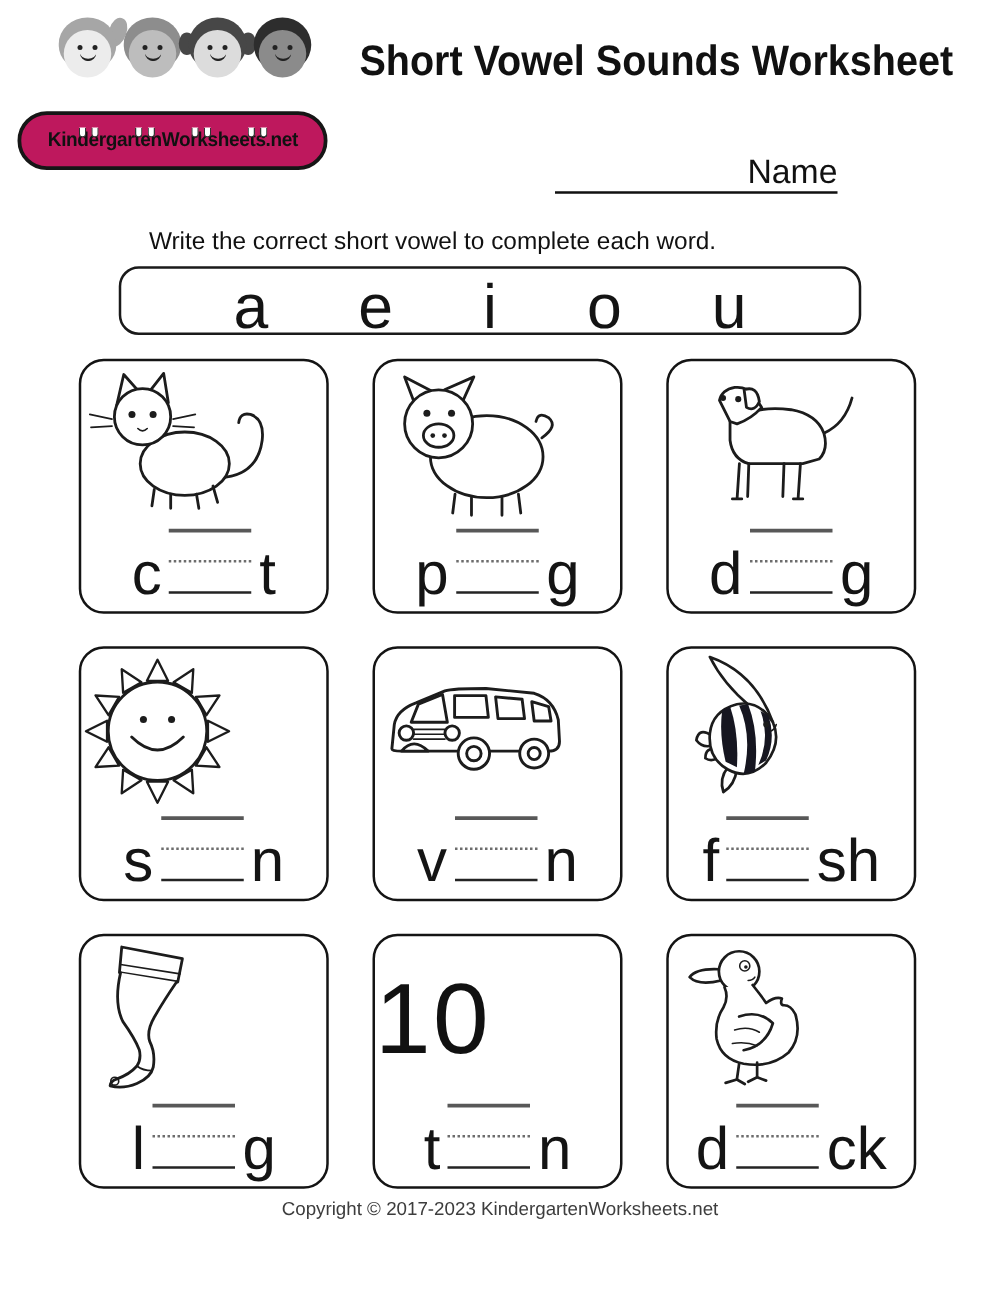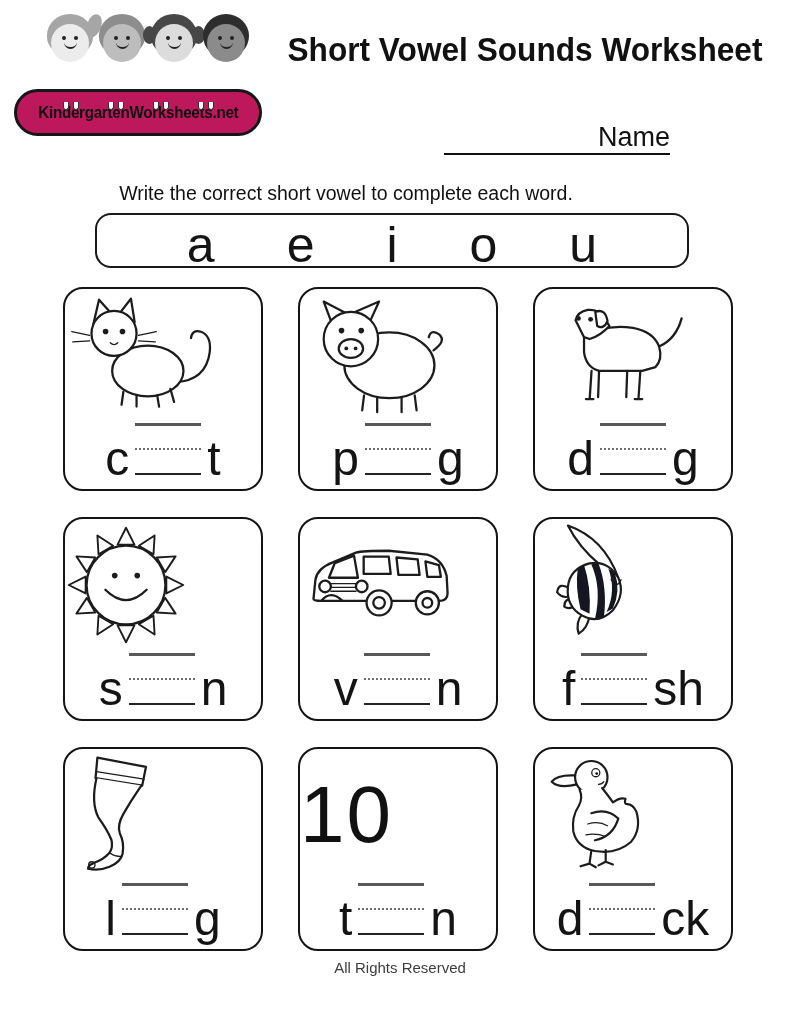--- a/index.html
+++ b/index.html
@@ -373,16 +373,16 @@
             <span class="bl-mid"></span>
             <span class="bl-bot"></span>
           </span>
         <span class="ltr">ck</span>
       </div>
     </div>
 
   </div>
 
   <div class="footer">
-    <div>All Rights Reserved</div>
+    <div>Copyright © 2017-2023 KindergartenWorksheets.net</div>
   </div>
 
 </div>
 
 </body></html>

